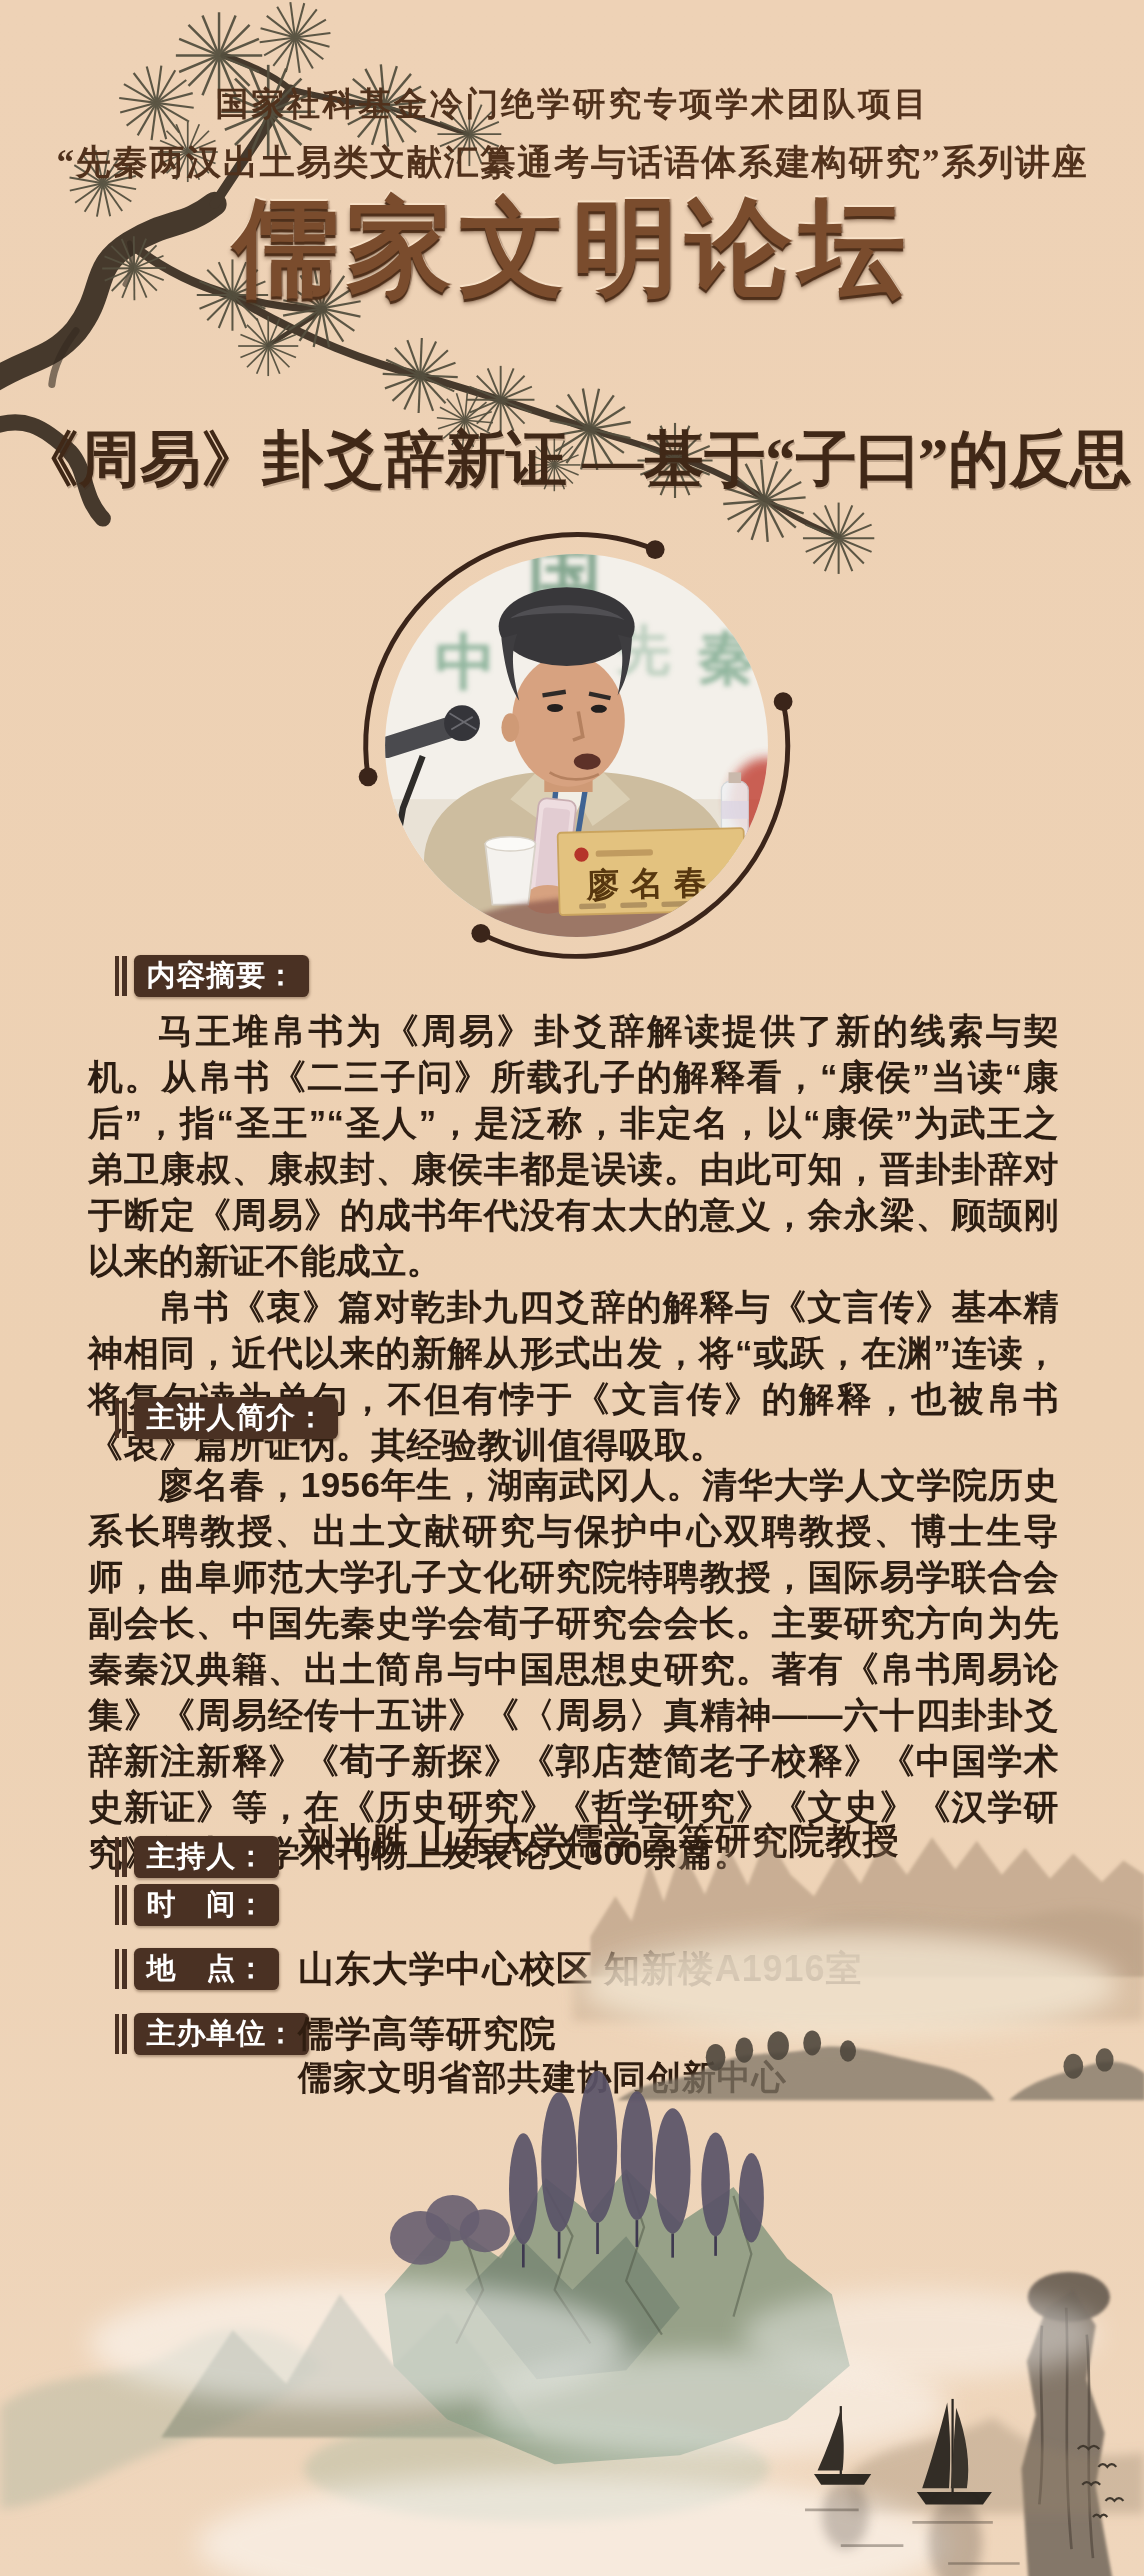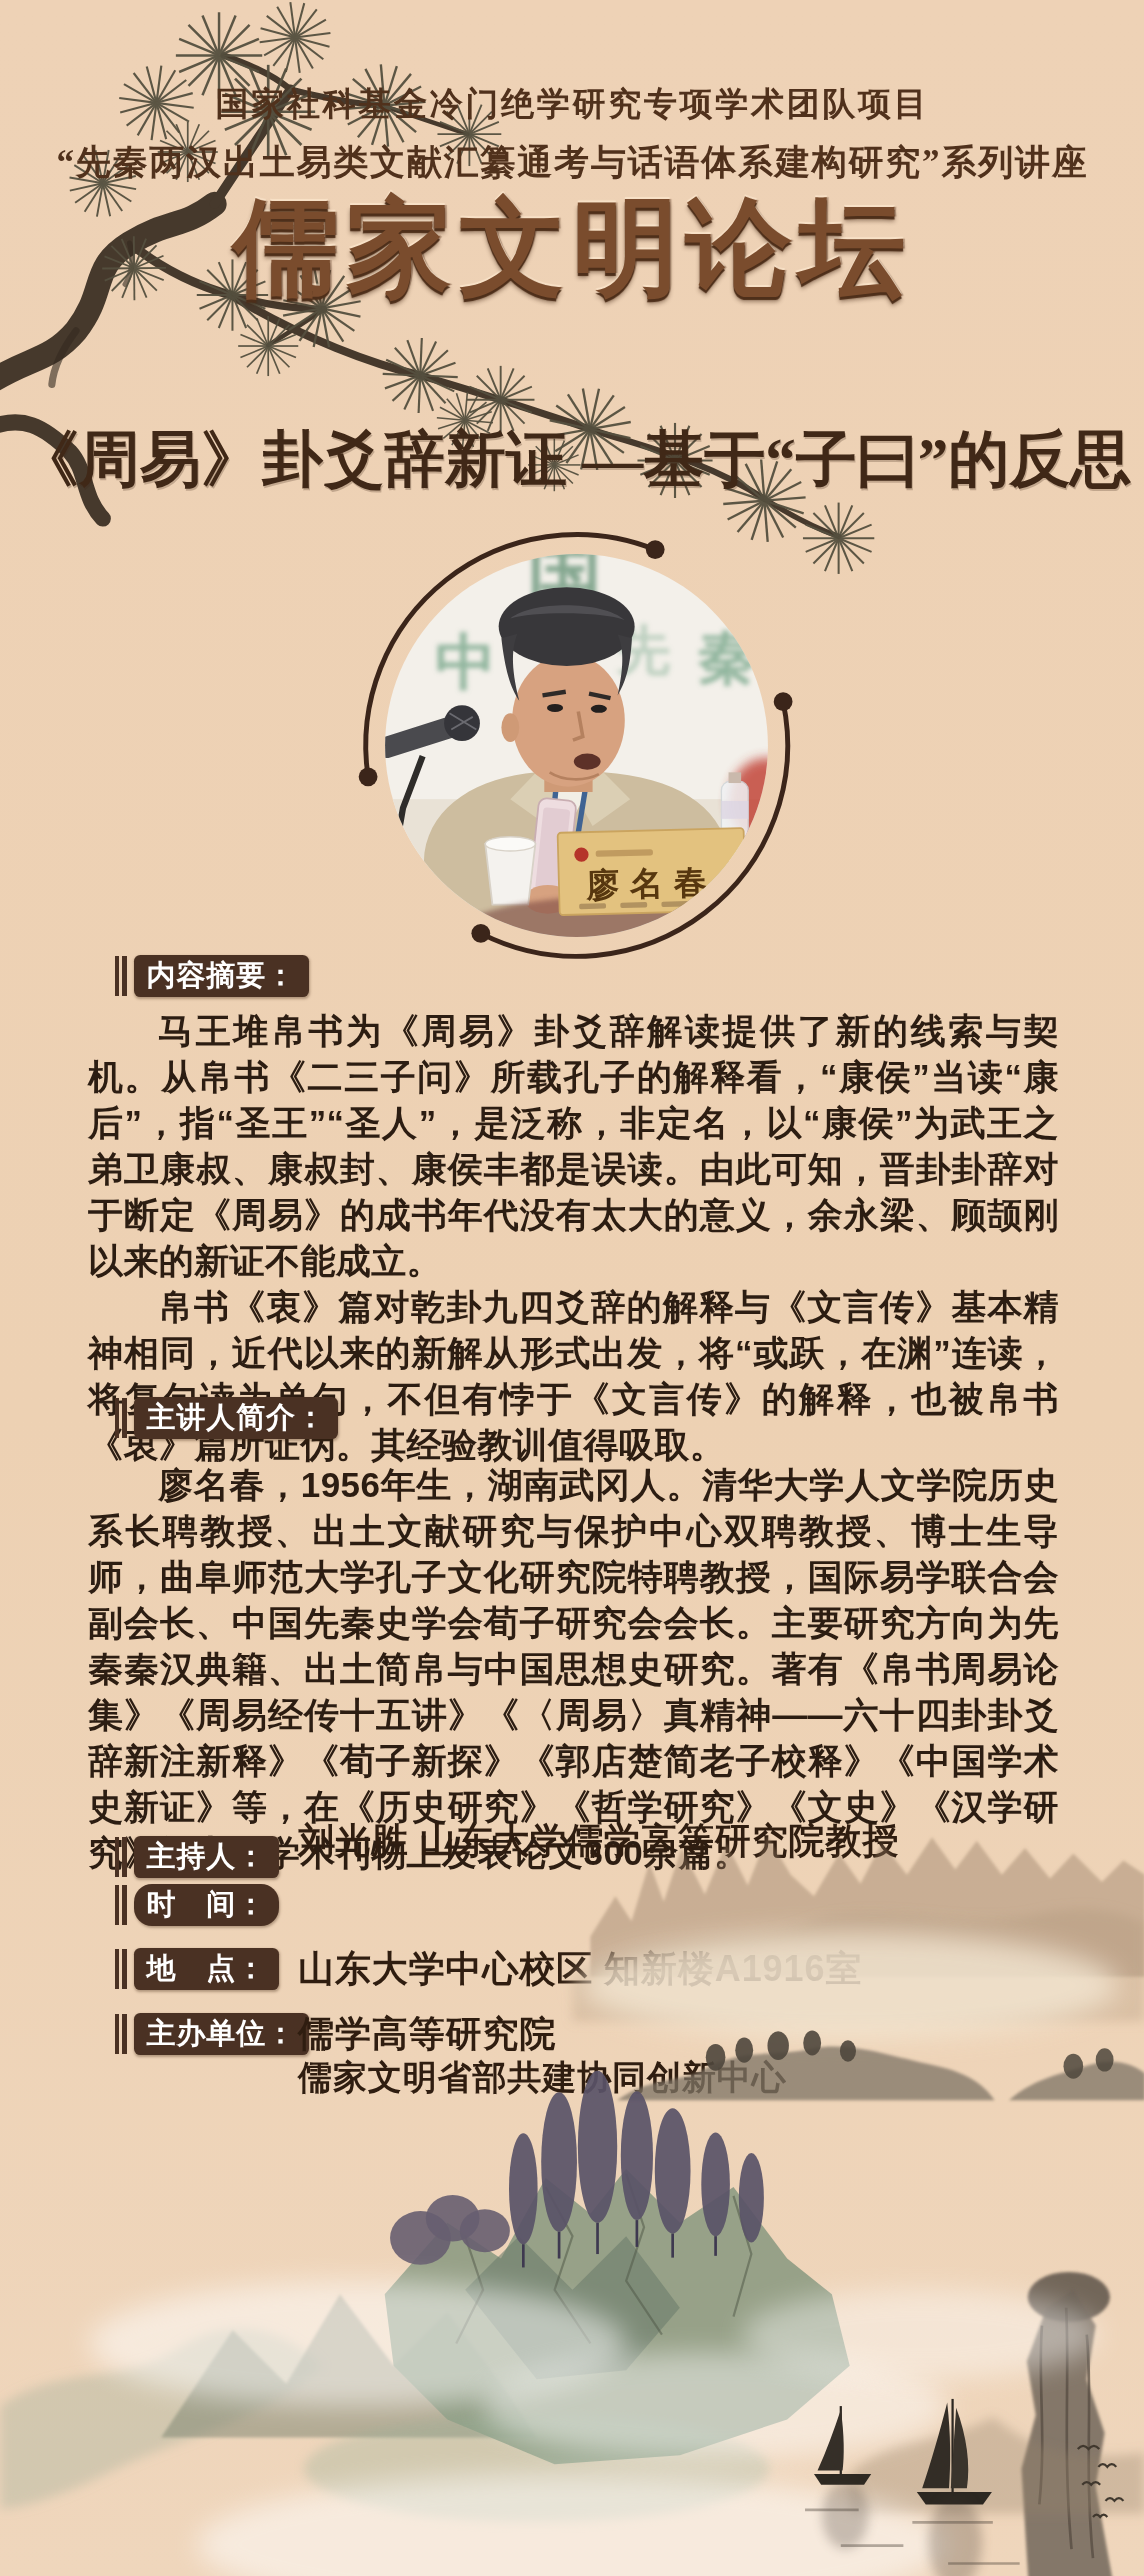--- a/index.html
+++ b/index.html
@@ -254,21 +254,21 @@
     <p>廖名春，1956年生，湖南武冈人。清华大学人文学院历史系长聘教授、出土文献研究与保护中心双聘教授、博士生导师，曲阜师范大学孔子文化研究院特聘教授，国际易学联合会副会长、中国先秦史学会荀子研究会会长。主要研究方向为先秦秦汉典籍、出土简帛与中国思想史研究。著有《帛书周易论集》《周易经传十五讲》《〈周易〉真精神——六十四卦卦爻辞新注新释》《荀子新探》《郭店楚简老子校释》《中国学术史新证》等，在《历史研究》《哲学研究》《文史》《汉学研究》等中外学术刊物上发表论文300余篇。</p>
   </div>
 
   <div class="info-row" style="top:1820px;">
     <div class="tag" style="top:16px;">
       <span>主持人：</span>
     </div>
     <div class="value">刘光胜  山东大学儒学高等研究院教授</div>
   </div>
   <div class="info-row" style="top:1884px;">
-    <div class="tag" style="top:0;border-radius:18px;">
+    <div class="tag" style="top:0;">
       <span>时　间：</span>
     </div>
   </div>
   <div class="info-row" style="top:1948px;">
     <div class="tag" style="top:0;">
       <span>地　点：</span>
     </div>
     <div class="value">山东大学中心校区  知新楼A1916室</div>
   </div>
   <div class="info-row" style="top:2013px;height:84px;">

